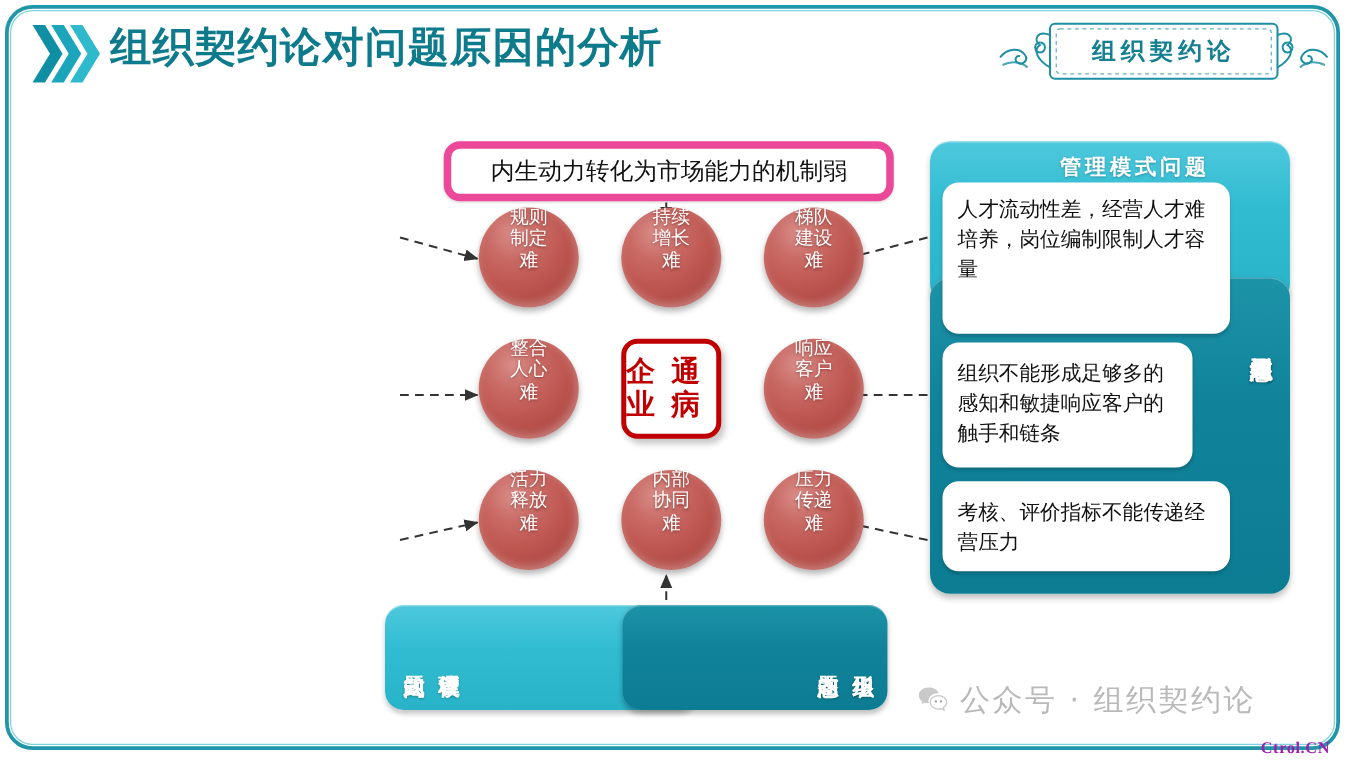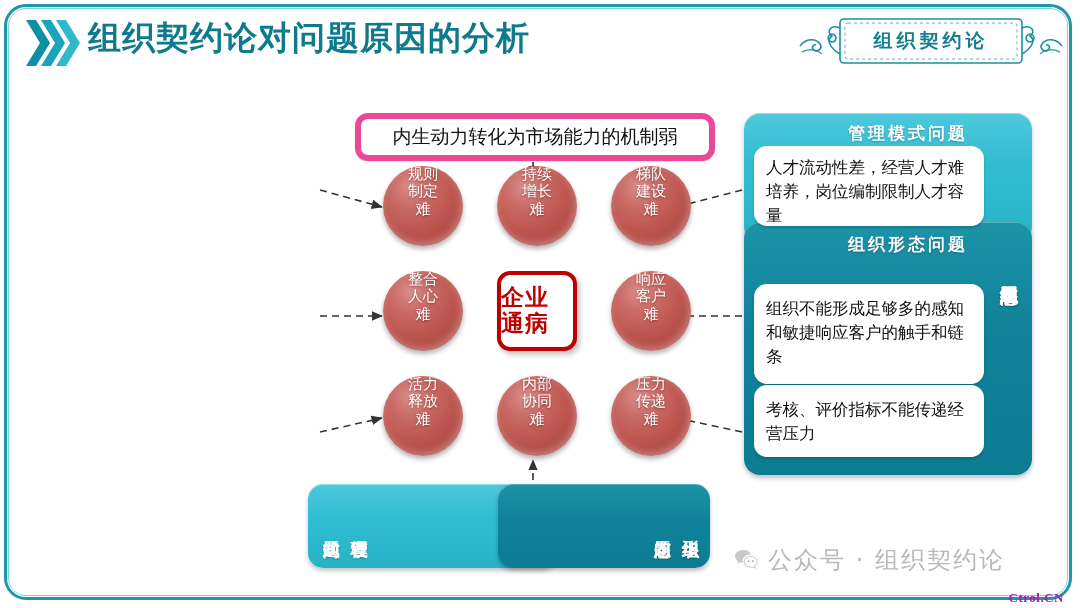--- a/index.html
+++ b/index.html
@@ -85,21 +85,21 @@
     display:flex;align-items:flex-start;justify-content:center;
     color:#fff;font-size:15px;font-weight:normal;line-height:1.16;
     text-align:center;text-shadow:0 1px 2px rgba(90,25,22,.55);
   }
   .c-r0{top:0;} .c-r1{top:105px;} .c-r2{top:210px;}
   .c-c0{left:0;} .c-c1{left:114px;} .c-c2{left:228px;}
   .circ span{display:block;}
   .center-box{
     position:absolute;left:114px;top:105px;width:80px;height:80px;
     background:#fff;border:4px solid #c00000;border-radius:13px;
-    display:flex;flex-direction:column;justify-content:center;
+    display:flex;flex-direction:row;align-items:center;justify-content:center;
     color:#c00000;font-size:23px;font-weight:bold;line-height:1.12;
     letter-spacing:1px;box-sizing:border-box;
     box-shadow:3px 4px 5px rgba(0,0,0,.22);
   }
 
   
   .panel-rt{
     position:absolute;left:744px;top:113px;width:288px;height:130px;
     background:linear-gradient(180deg,#4ec8dc 0%,#31bcd2 40%,#29b3c9 100%);
     border-radius:16px;
@@ -112,21 +112,21 @@
     box-shadow:0 3px 5px rgba(0,0,0,.25), inset 0 1px 0 rgba(255,255,255,.28);
   }
   .panel-head{
     position:absolute;left:0;right:0;text-align:center;
     color:#fff;font-size:17px;font-weight:bold;letter-spacing:3px;
     text-shadow:0 1px 2px rgba(0,0,0,.25);
     padding-left:40px;
   }
   .ph-top{top:9px;}
   .ph-bot{top:11px;}
-  .rb2{left:10px;top:62px;width:230px;height:100px;padding-top:13px;}
+  .rb2{left:10px;top:52px;width:200px;height:100px;padding-top:13px;}
   .rb3{left:10px;top:163px;width:230px;height:72px;padding-top:13px;}
   .panel-rb .vlabel{
     position:absolute;right:12px;top:50px;width:30px;
     color:#fff;font-size:18px;font-weight:bold;line-height:1.25;text-align:center;
     writing-mode:vertical-rl;text-orientation:upright;
     text-shadow:0 1px 2px rgba(0,0,0,.25);
   }
 
   
   .panel-bl{
@@ -306,21 +306,21 @@
     <div class="panel-head ph-top">管理模式问题</div>
   </div>
 
   <div class="panel-rb">
     <div class="panel-head ph-bot">组织形态问题</div>
     <div class="vlabel">组织形态问题</div>
     <div class="wbox rb2">组织不能形成足够多的感知和敏捷响应客户的触手和链条</div>
     <div class="wbox rb3">考核、评价指标不能传递经营压力</div>
   </div>
 
-  <div class="wbox" style="left:754px;top:146px;width:230px;height:80px;padding-top:10px;">人才流动性差，经营人才难培养，岗位编制限制人才容量</div>
+  <div class="wbox" style="left:754px;top:146px;width:230px;height:121px;padding-top:10px;">人才流动性差，经营人才难培养，岗位编制限制人才容量</div>
 
   <div class="panel-bl">
     <div class="vlabel2" style="left:12px;">式问题</div>
     <div class="vlabel2" style="left:40px;">管理模</div>
   </div>
 
   <div class="panel-br">
     <div class="vlabel2" style="right:38px;">态问题</div>
     <div class="vlabel2" style="right:10px;">组织形</div>
   </div>

